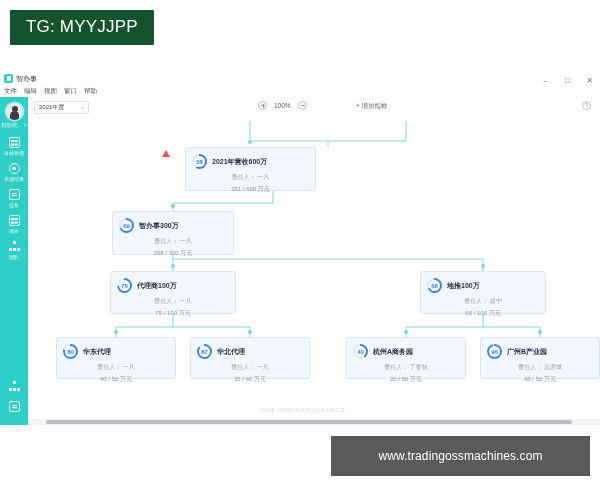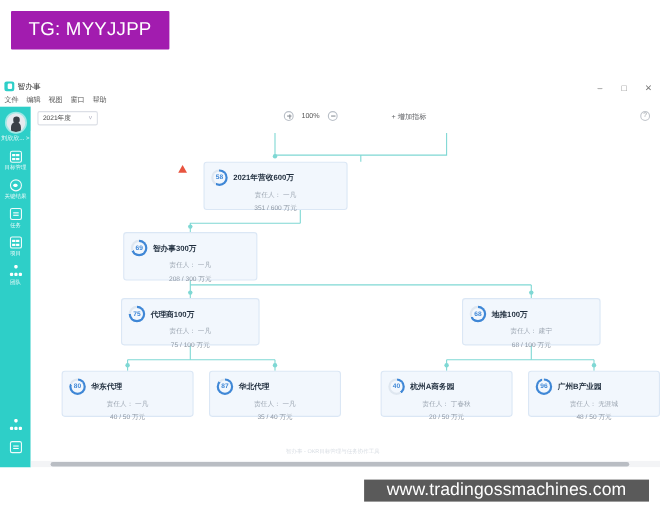--- a/index.html
+++ b/index.html
@@ -6,31 +6,31 @@
   body{
     width:600px;height:480px;background:#ffffff;overflow:hidden;
     font-family:"Liberation Sans","DejaVu Sans",sans-serif;
     -webkit-font-smoothing:antialiased;
   }
   .page{position:relative;width:600px;height:480px;}
 
   
   .tg-banner{
     position:absolute;left:10px;top:10px;
-    background:#a21caf;color:#fff;
+    background:#14532d;color:#fff;
     padding:7px 16px 8px 16px;
     font-size:17px;letter-spacing:.2px;
     border-radius:1px;
   }
   .url-banner{
     position:absolute;left:331px;top:436px;
-    width:259px;height:20px;
+    width:259px;height:40px;
     background:#5a5a5a;color:#fff;
     display:flex;align-items:center;justify-content:center;
-    font-size:16px;letter-spacing:.1px;
+    font-size:12px;letter-spacing:.1px;
   }
 
   
   .app-window{
     position:absolute;left:0px;top:73px;width:600px;height:352px;
     background:#fff;overflow:hidden;
   }
   .titlebar{
     position:relative;height:13px;background:#fff;
   }

